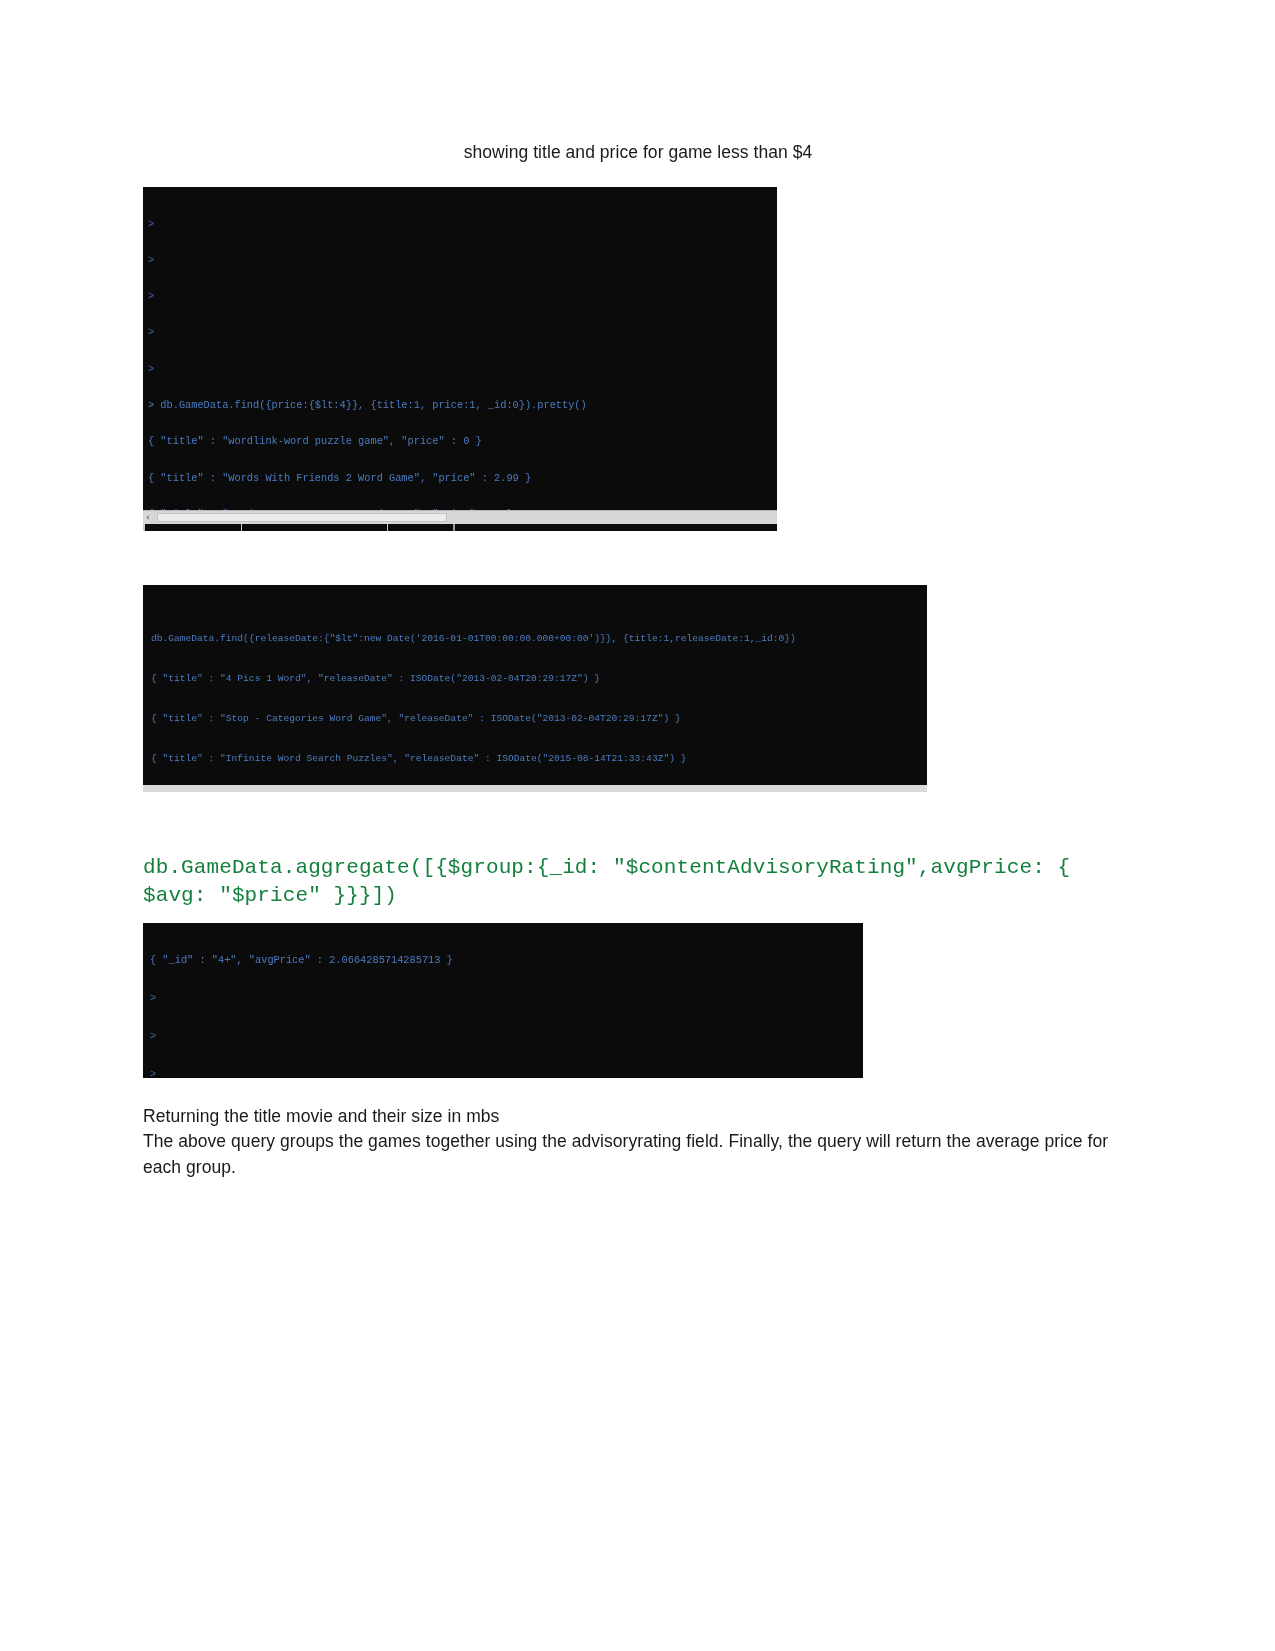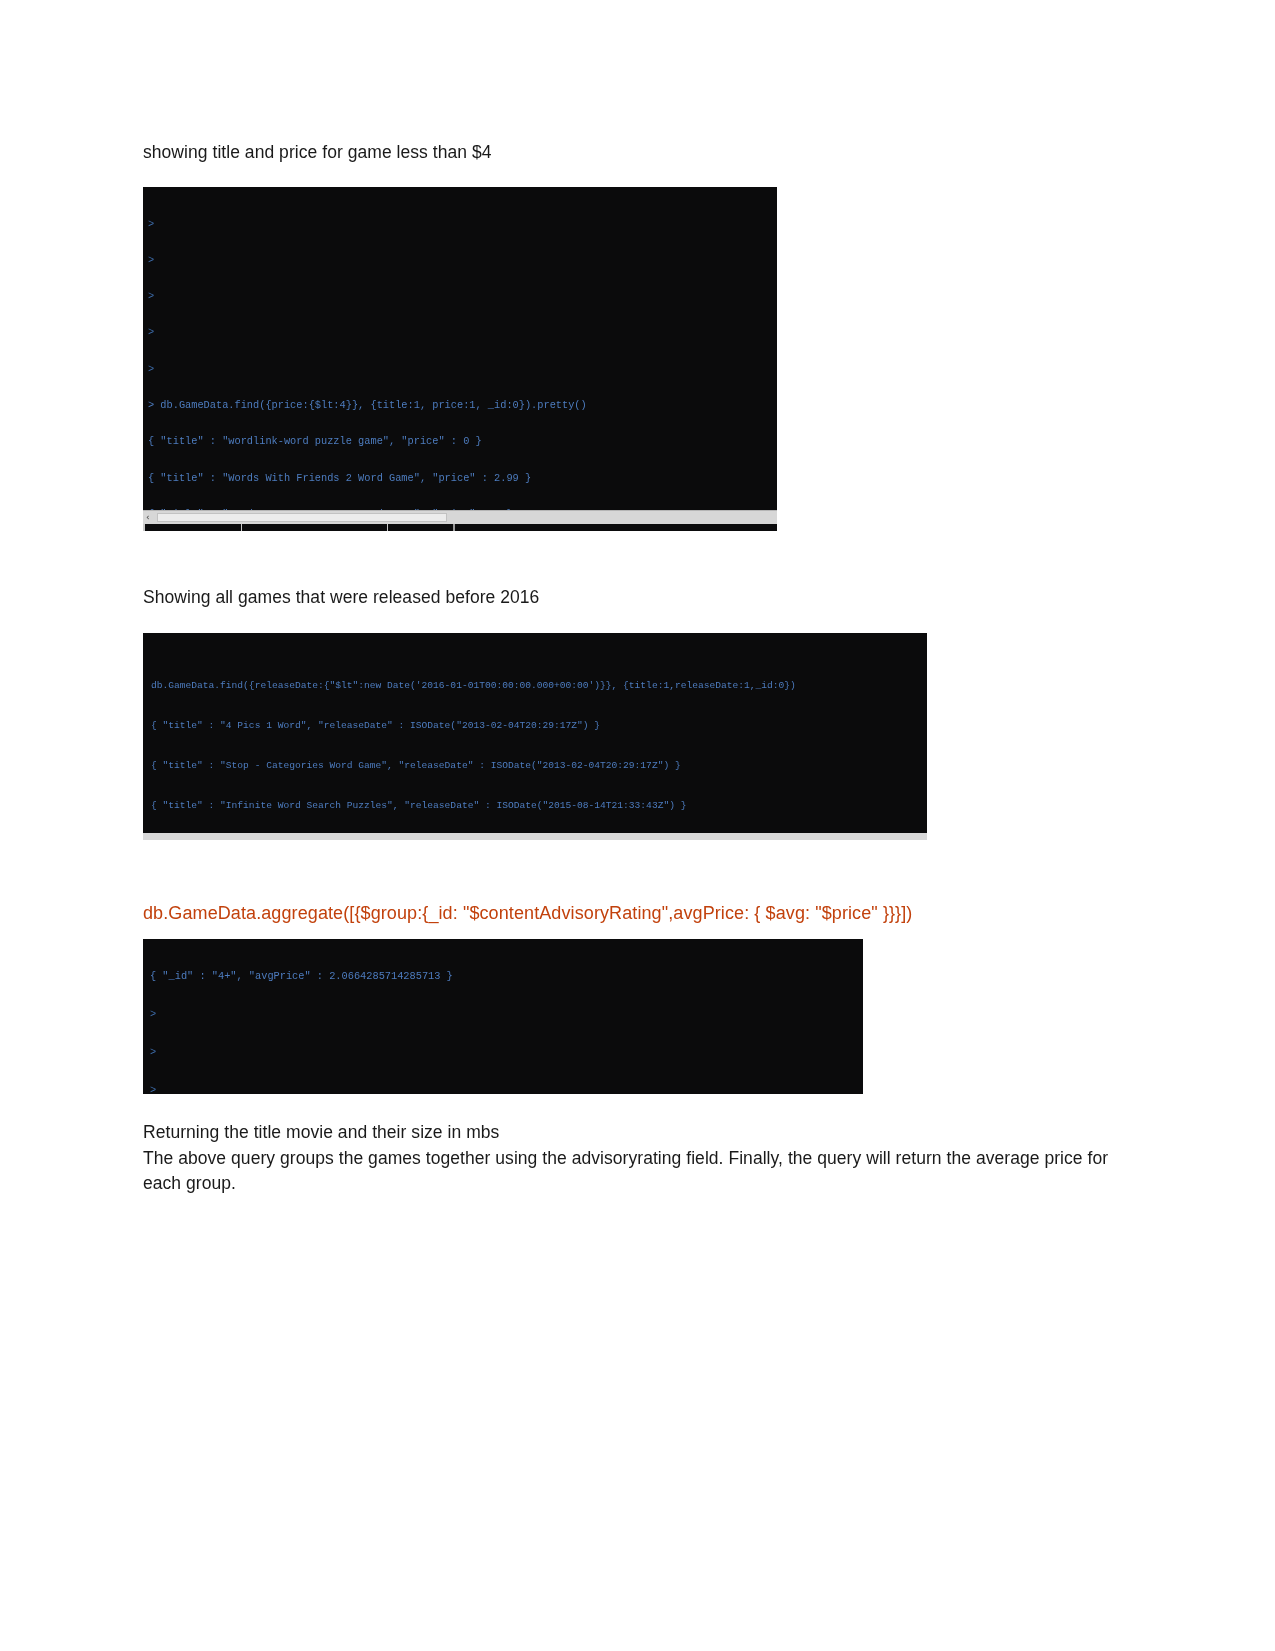--- a/index.html
+++ b/index.html
@@ -31,29 +31,29 @@
 
   
   .para {
     font-size: 17.5px;
     line-height: 1.45;
     color: #1a1a1a;
     margin: 0;
     font-family: "Liberation Sans", sans-serif;
     letter-spacing: 0.05px;
   }
-  .para-caption { margin-bottom: 22px; }
+  .para-caption { margin-bottom: 22px; text-align: center; }
 
   .heading-code {
-    font-size: 18px;
-    color: #c2410c;
+    font-size: 21px;
+    color: #15803d;
     margin: 0 0 14px 0;
     line-height: 1.3;
     letter-spacing: 0.1px;
-    font-family: Liberation Sans, sans-serif;
+    font-family: Liberation Mono, monospace;
   }
 
   
   .term-wrap { position: relative; }
   .terminal {
     background: #0b0b0c;
     color: #4f7fc1;
     font-family: "Liberation Mono", "DejaVu Sans Mono", monospace;
     font-size: 10.3px;
     line-height: 12.1px;
@@ -184,21 +184,20 @@
       <div class="taskbar-strip">
         <div class="seg" style="left:0px;width:2px;"></div>
         <div class="seg" style="left:98px;width:1px;"></div>
         <div class="seg" style="left:244px;width:1px;"></div>
         <div class="seg" style="left:310px;width:2px;background:#9a9a9a;"></div>
       </div>
     </div>
 
     <div class="gap-a"></div>
 
-    <p class="para para-caption">Showing all games that were released before 2016</p>
 
     <div class="term-wrap">
       <div class="terminal" id="term-2">
         <span class="term-line">db.GameData.find({releaseDate:{"$lt":new Date('2016-01-01T00:00:00.000+00:00')}}, {title:1,releaseDate:1,_id:0})</span>
         <span class="term-line">{ "title" : "4 Pics 1 Word", "releaseDate" : ISODate("2013-02-04T20:29:17Z") }</span>
         <span class="term-line">{ "title" : "Stop - Categories Word Game", "releaseDate" : ISODate("2013-02-04T20:29:17Z") }</span>
         <span class="term-line">{ "title" : "Infinite Word Search Puzzles", "releaseDate" : ISODate("2015-08-14T21:33:43Z") }</span>
         
         
         

